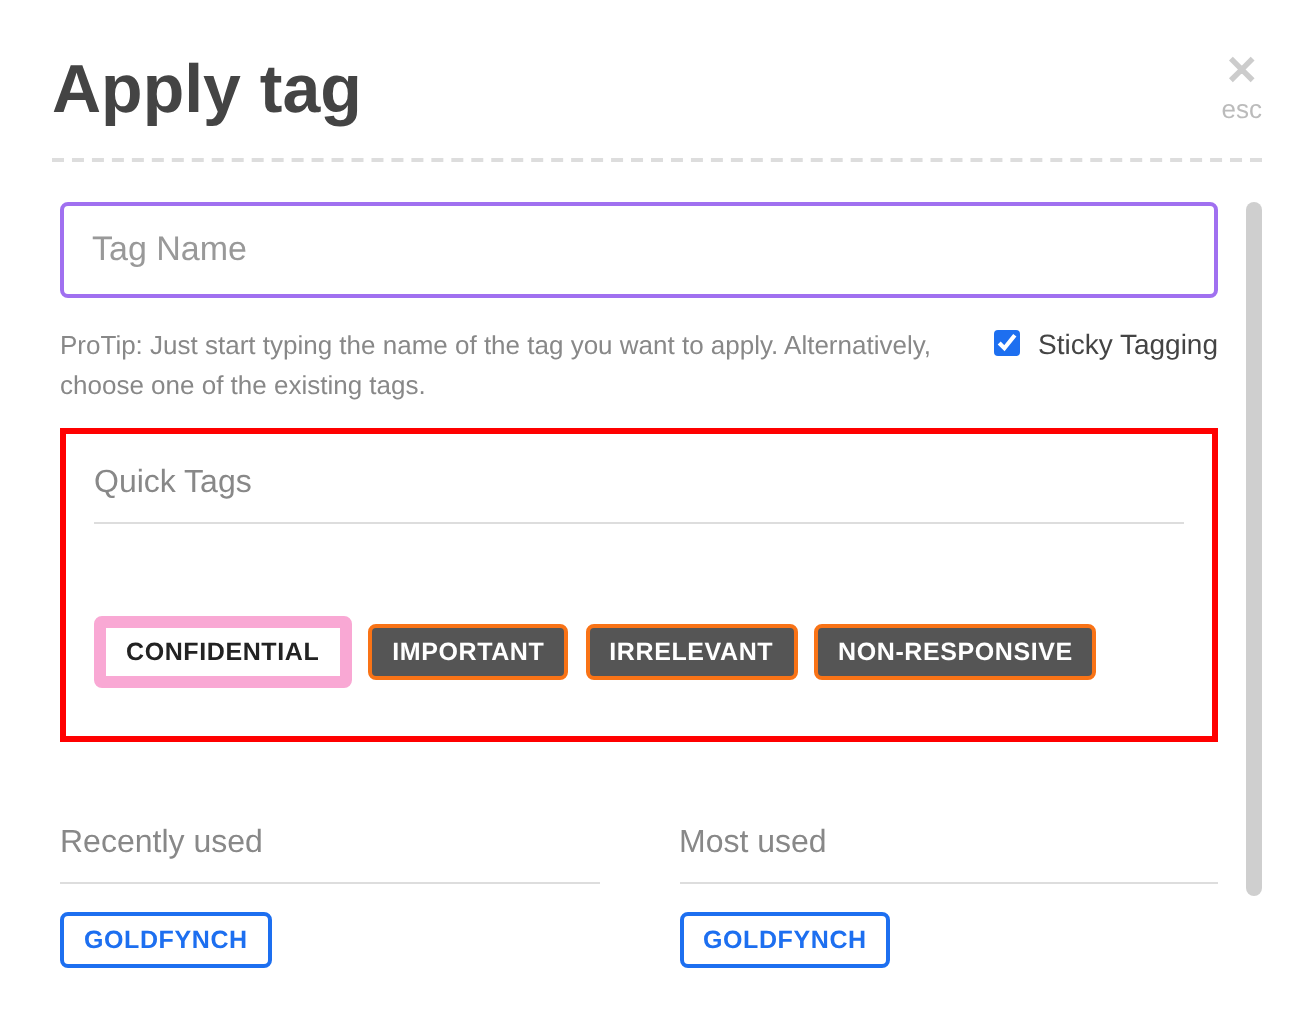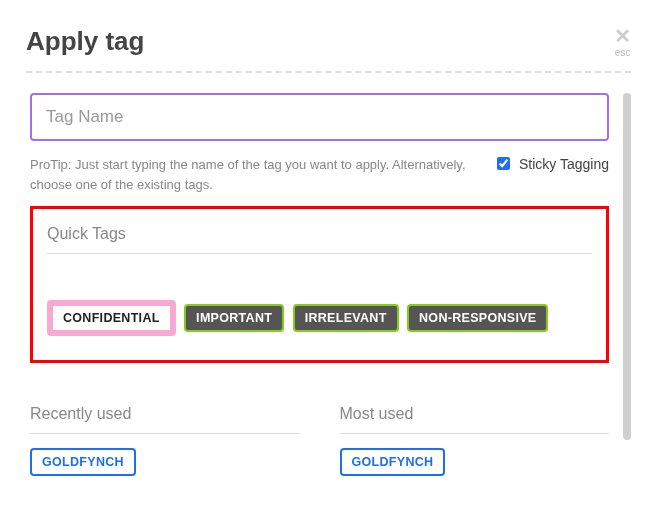--- a/index.html
+++ b/index.html
@@ -17,32 +17,32 @@
     padding: 26px 26px 0 26px;
     position: relative;
   }
   .header-row {
     display: flex;
     align-items: flex-start;
     justify-content: space-between;
   }
   h1 {
     margin: 0 0 14px 0;
-    font-size: 26px;
+    font-size: 34px;
     font-weight: 700;
     color: #444;
   }
   .close-wrap {
     text-align: center;
     color: #ccc;
     cursor: pointer;
     line-height: 1;
   }
   .close-wrap .x { font-size: 20px; font-weight: 700; }
-  .close-wrap .esc { font-size: 10px; display: block; margin-top: 2px; color: #bbb; }
+  .close-wrap .esc { font-size: 13px; display: block; margin-top: 2px; color: #bbb; }
   .hr-dashed {
     border: none;
     border-top: 2px dashed #ddd;
     margin: 0 0 20px 0;
   }
   .content-row {
     display: flex;
     gap: 10px;
   }
   .content {
@@ -140,21 +140,21 @@
     margin-right: 4px;
     margin-bottom: 4px;
     cursor: pointer;
   }
   .tag-outline {
     border: 6px solid #f9a8d4;
     background: #fff;
     color: #222;
   }
   .tag-dark {
-    border: 2px solid #84cc16;
+    border: 2px solid #f97316;
     background: #555;
     color: #fff;
     margin-top: 36px;
   }
   .tag-blue {
     border: 2px solid #1d6ff0;
     background: #fff;
     color: #1d6ff0;
   }
   .columns {

